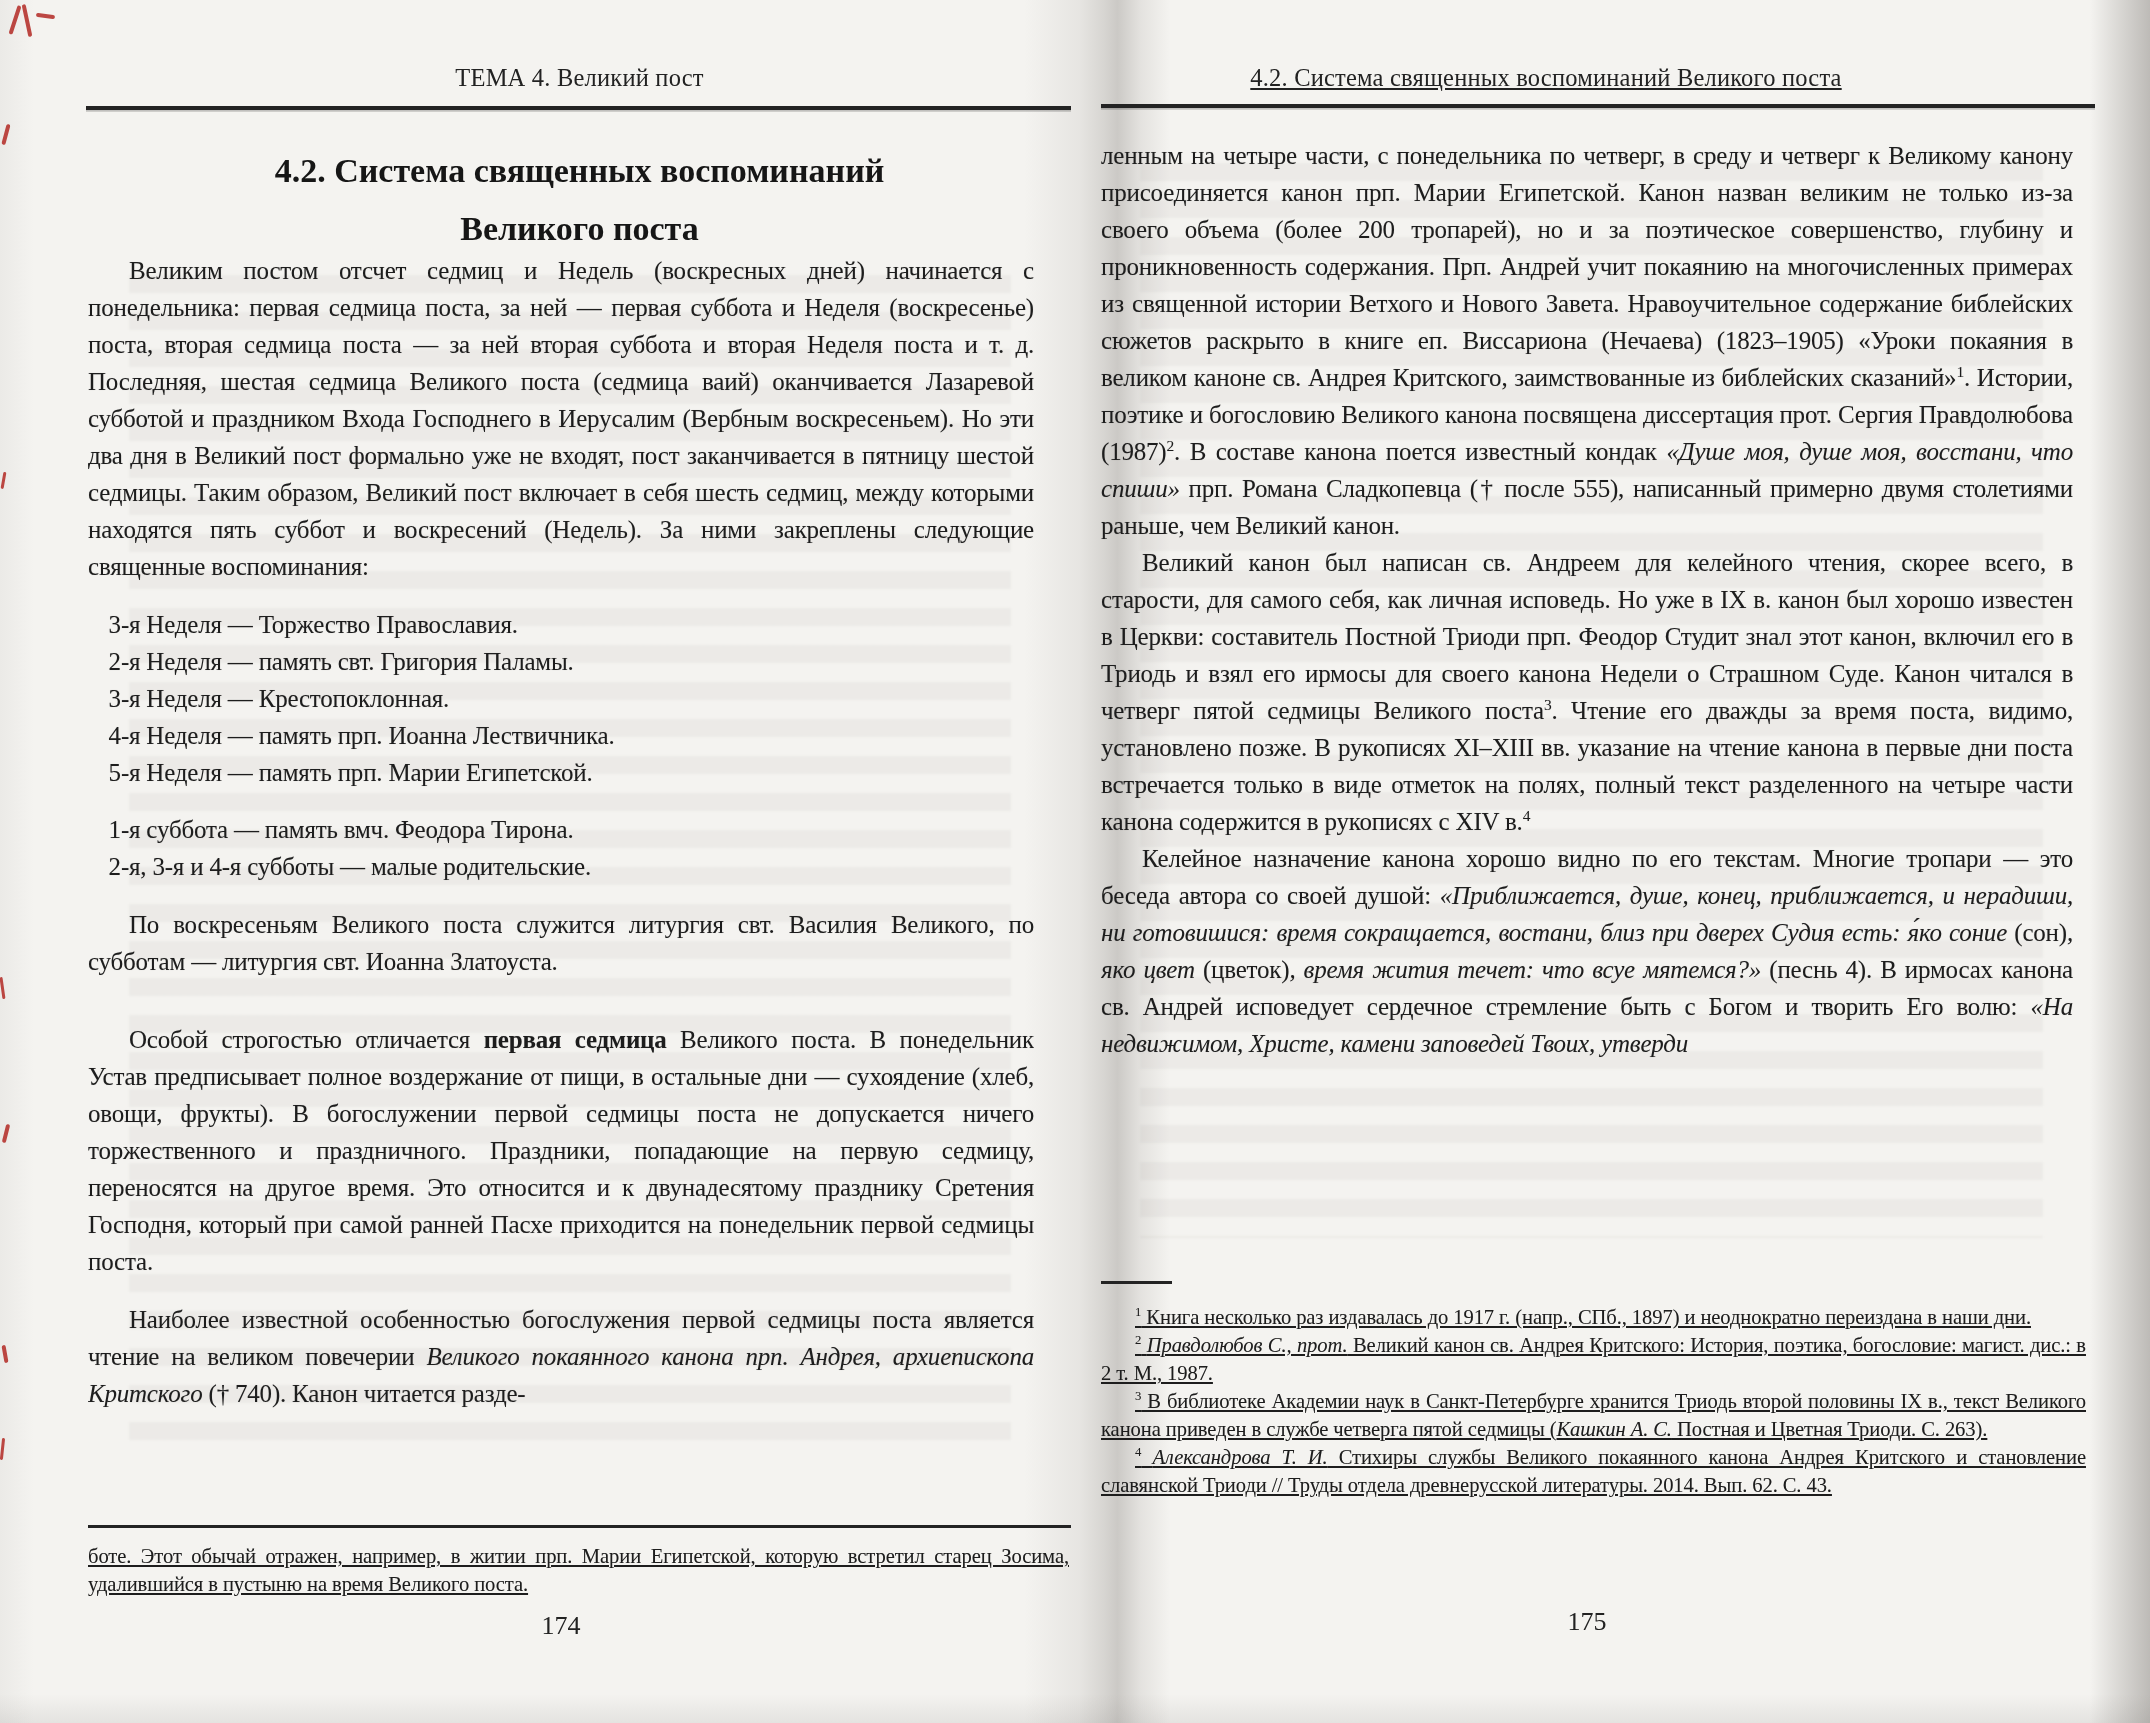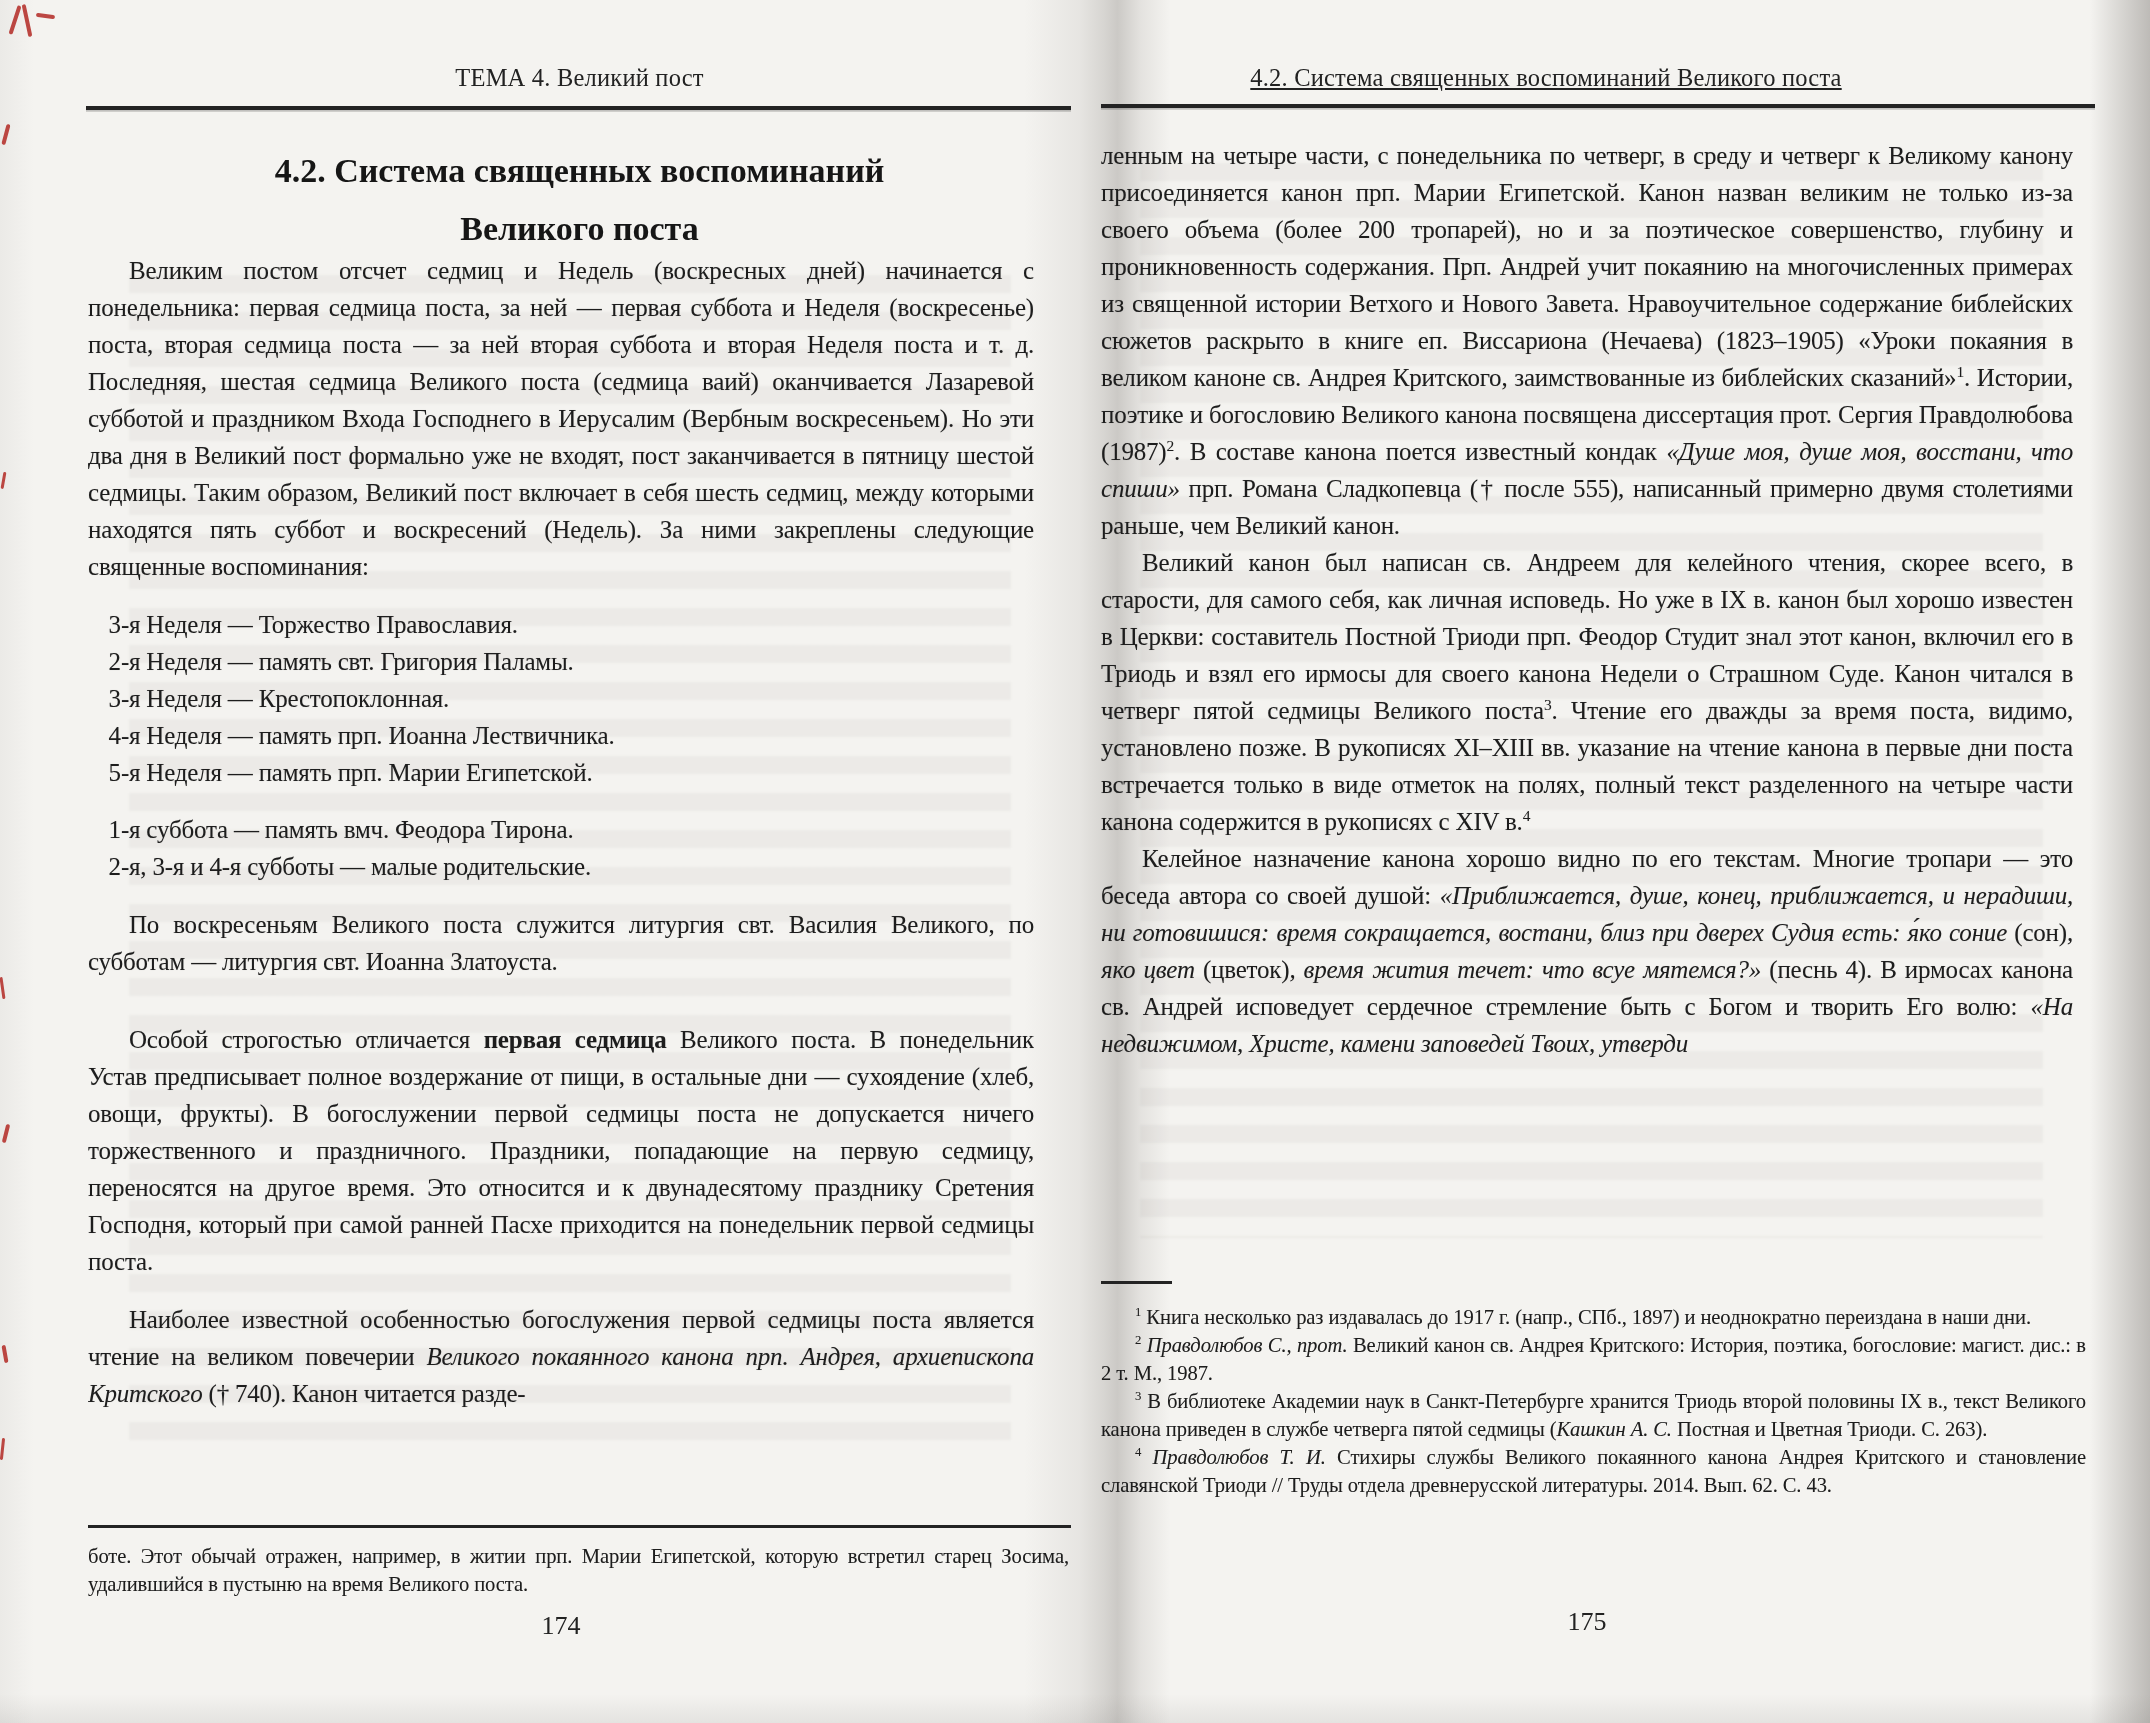--- a/index.html
+++ b/index.html
@@ -80,20 +80,21 @@
   .gap { height: 20.6px; }
   .memorial-list { margin-left: 20.6px; }
   .memorial-list div { white-space: nowrap; }
 
   .footnote-rule { position: absolute; height: 3.4px; background: #232323; }
   .footnotes {
     position: absolute; text-align: justify;
     font-size: 20.6px; line-height: 28px;
     letter-spacing: -0.1px;
     text-shadow: 0 0 0.4px rgba(25,25,25,0.25);
+    text-decoration: underline;
   }
   .footnotes p { margin: 0; }
   .footnotes .indent { text-indent: 34px; }
 
   .page-number { position: absolute; text-align: center; font-size: 26px; color: #222; }
 
   .seg-i  { font-style: italic; }
   .seg-b  { font-weight: 700; }
   .seg-sup{ vertical-align: super; font-size: 0.62em; line-height: 0; }
 </style>
@@ -188,20 +189,20 @@
       <p class="indent"><span>Великий канон был написан св. Андреем для келейного чтения, скорее всего, в старости, для самого себя, как личная исповедь. Но уже в IX в. канон был хорошо известен в Церкви: составитель Постной Триоди прп. Феодор Студит знал этот канон, включил его в Триодь и взял его ирмосы для своего канона Недели о Страшном Суде. Канон читался в четверг пятой седмицы Великого поста</span><span class="seg-sup">3</span><span>. Чтение его дважды за время поста, видимо, установлено позже. В рукописях XI–XIII вв. указание на чтение канона в первые дни поста встречается только в виде отметок на полях, полный текст разделенного на четыре части канона содержится в рукописях с XIV в.</span><span class="seg-sup">4</span></p>
       <p class="indent"><span>Келейное назначение канона хорошо видно по его текстам. Многие тропари — это беседа автора со своей душой: </span><span class="seg-i">«Приближается, душе, конец, приближается, и нерадиши, ни готовишися: время сокращается, востани, близ при дверех Судия есть: я́ко соние</span><span> (сон)</span><span class="seg-i">, яко цвет</span><span> (цветок)</span><span class="seg-i">, время жития течет: что всуе мятемся?»</span><span> (песнь 4). В ирмосах канона св. Андрей исповедует сердечное стремление быть с Богом и творить Его волю: </span><span class="seg-i">«На недвижимом, Христе, камени заповедей Твоих, утверди</span></p>
     </div>
 
     <div class="footnote-rule" style="left:1101px; top:1281px; width:71px;"></div>
 
     <div class="footnotes" style="left:1101px; top:1303px; width:985px;">
       <p class="indent"><span class="seg-sup">1</span><span> Книга несколько раз издавалась до 1917 г. (напр., СПб., 1897) и неоднократно переиздана в наши дни.</span></p>
       <p class="indent"><span class="seg-sup">2</span><span> </span><span class="seg-i">Правдолюбов С., прот.</span><span> Великий канон св. Андрея Критского: История, поэтика, богословие: магист. дис.: в 2 т. М., 1987.</span></p>
       <p class="indent"><span class="seg-sup">3</span><span> В библиотеке Академии наук в Санкт-Петербурге хранится Триодь второй половины IX в., текст Великого канона приведен в службе четверга пятой седмицы (</span><span class="seg-i">Кашкин А. С.</span><span> Постная и Цветная Триоди. С. 263).</span></p>
-      <p class="indent"><span class="seg-sup">4</span><span> </span><span class="seg-i">Правдолюбов Т. И.</span><span> Стихиры службы Великого покаянного канона Андрея Критского и становление славянской Триоди // Труды отдела древнерусской литературы. 2014. Вып. 62. С. 43.</span></p>
+      <p class="indent"><span class="seg-sup">4</span><span> </span><span class="seg-i">Александрова Т. И.</span><span> Стихиры службы Великого покаянного канона Андрея Критского и становление славянской Триоди // Труды отдела древнерусской литературы. 2014. Вып. 62. С. 43.</span></p>
     </div>
 
     <div class="page-number" style="left:1101px; top:1607px; width:972px;">175</div>
   </div>
 
 </div>
 
 
 </body></html>

